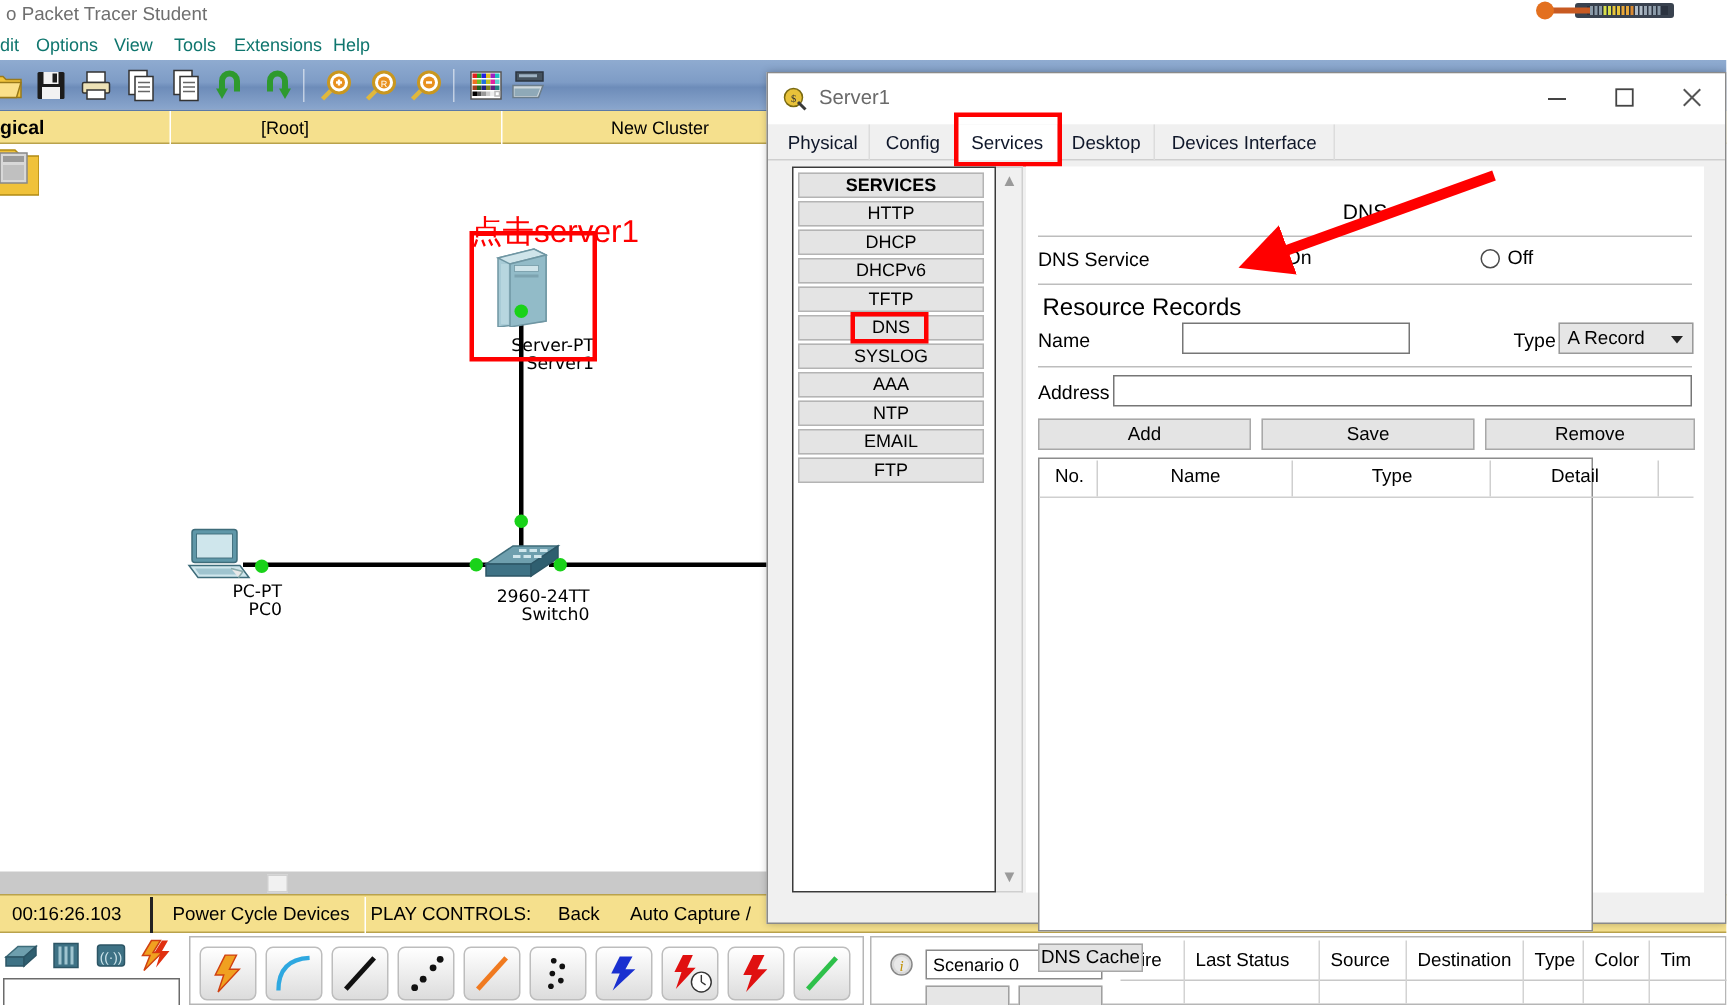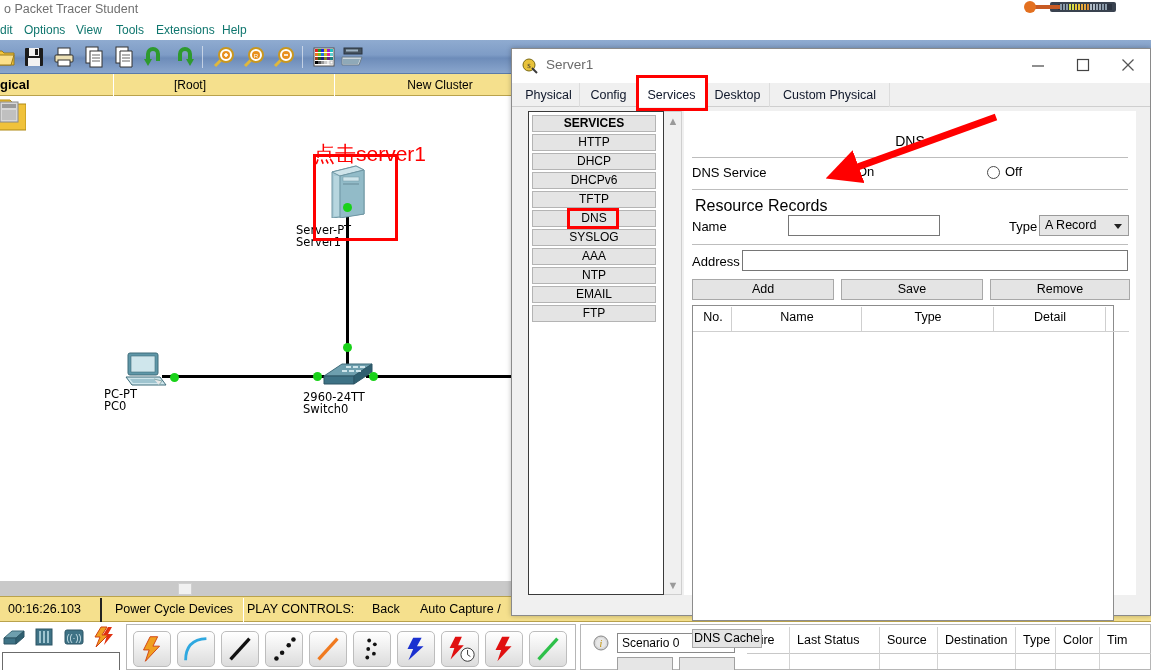--- a/index.html
+++ b/index.html
@@ -138,21 +138,21 @@
   .sim-table { position: absolute; left: 166px; top: 0px; width: 405px; height: 46px; }
   .sim-th {
     position: absolute; top: 8px; font-size: 12.5px; white-space: nowrap;
   }
   .sim-col-div { position: absolute; top: 2px; width: 1px; height: 42px; background: #d3d3d3; }
   .sim-hdr-line { position: absolute; left: 166px; top: 28px; width: 405px; height: 1px; background: #c8c8c8; }
 
   
   .link { position: absolute; background: #000; }
   .node-label {
-    position: absolute; text-align: left; font-size: 11.5px; line-height: 12px;
+    position: absolute; text-align: right; font-size: 11.5px; line-height: 12px;
     white-space: nowrap; font-family: "DejaVu Sans", sans-serif;
   }
   .led { position: absolute; width: 9px; height: 9px; border-radius: 50%; background: #19d219; }
   .redbox { position: absolute; border: 3px solid #ff0000; }
   .ann-text {
     position: absolute; color: #ff0000; font-size: 21px; font-weight: normal;
     white-space: nowrap; font-family: "Liberation Sans", sans-serif;
   }
 
   
@@ -232,21 +232,21 @@
   .dd .caret {
     position: absolute; right: 6px; top: 8px; width: 0; height: 0;
     border-left: 4px solid transparent; border-right: 4px solid transparent;
     border-top: 5px solid #222;
   }
   .btn {
     position: absolute; background: #e4e4e4; border: 1px solid #a8a8a8;
     font-size: 12.5px; text-align: center;
   }
   .rec-table {
-    position: absolute; left: 8px; top: 248px; width: 422px; height: 262px;
+    position: absolute; left: 8px; top: 248px; width: 370px; height: 262px;
     border: 1px solid #8c8c8c; background: #fff; padding-left: 20px;
   }
   .rec-th {
     position: absolute; top: 4px; font-size: 12.5px; text-align: center;
   }
   .rec-vdiv { position: absolute; top: 1px; width: 1px; height: 24px; background: #cfcfcf; }
   .rec-hdr-line { position: absolute; left: 0; top: 25px; width: 436px; height: 1px; background: #cfcfcf; }
   .dns-cache-btn {
     position: absolute; left: 8px; top: 518px; width: 70px; height: 19px;
     background: #e4e4e4; border: 1px solid #a8a8a8; font-size: 12.5px;
@@ -659,21 +659,21 @@
           <line x1="12.5" y1="1.5" x2="1.5" y2="12.5" stroke="#555" stroke-width="1.3"></line>
         </svg>
       </div>
     </div>
 
     <div class="tabs">
       <div class="tab" style="left:6px;width:62px">Physical</div>
       <div class="tab" style="left:68px;width:58px">Config</div>
       <div class="tab active" style="left:126px;width:68px">Services</div>
       <div class="tab" style="left:194px;width:64px">Desktop</div>
-      <div class="tab" style="left:258px;width:120px">Custom Physical</div>
+      <div class="tab" style="left:258px;width:120px">Devices Interface</div>
 
       <div class="redbox" style="left:124px;top:-8px;width:72px;height:36px;"></div>
     </div>
 
     <div class="svc-list">
       <div class="svc-item header" style="top:3px">SERVICES</div>
       <div class="svc-item" style="top:22px">HTTP</div>
       <div class="svc-item" style="top:41px">DHCP</div>
       <div class="svc-item" style="top:60px">DHCPv6</div>
       <div class="svc-item" style="top:79px">TFTP</div>

